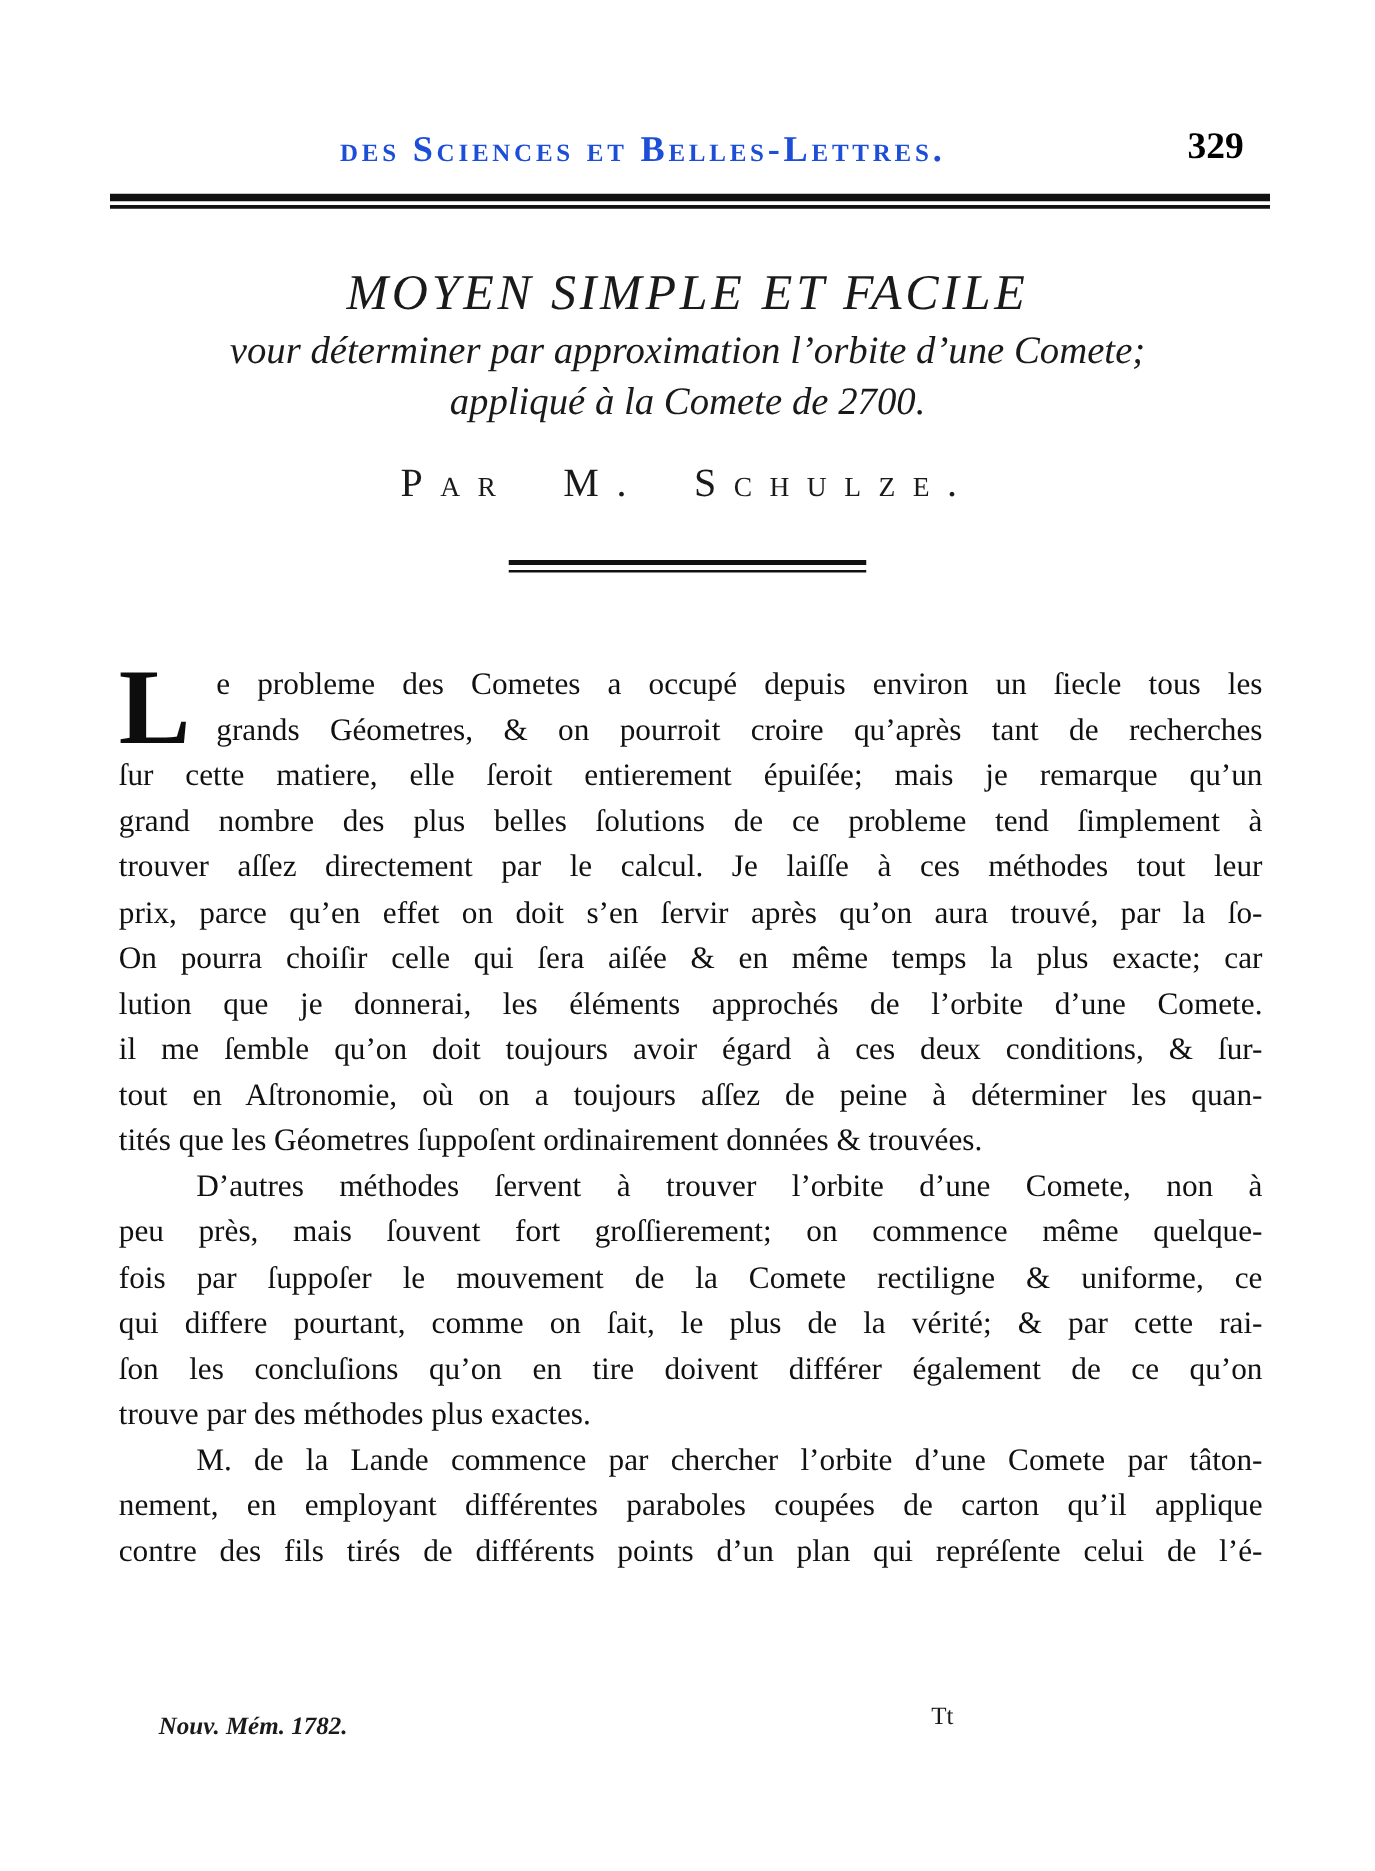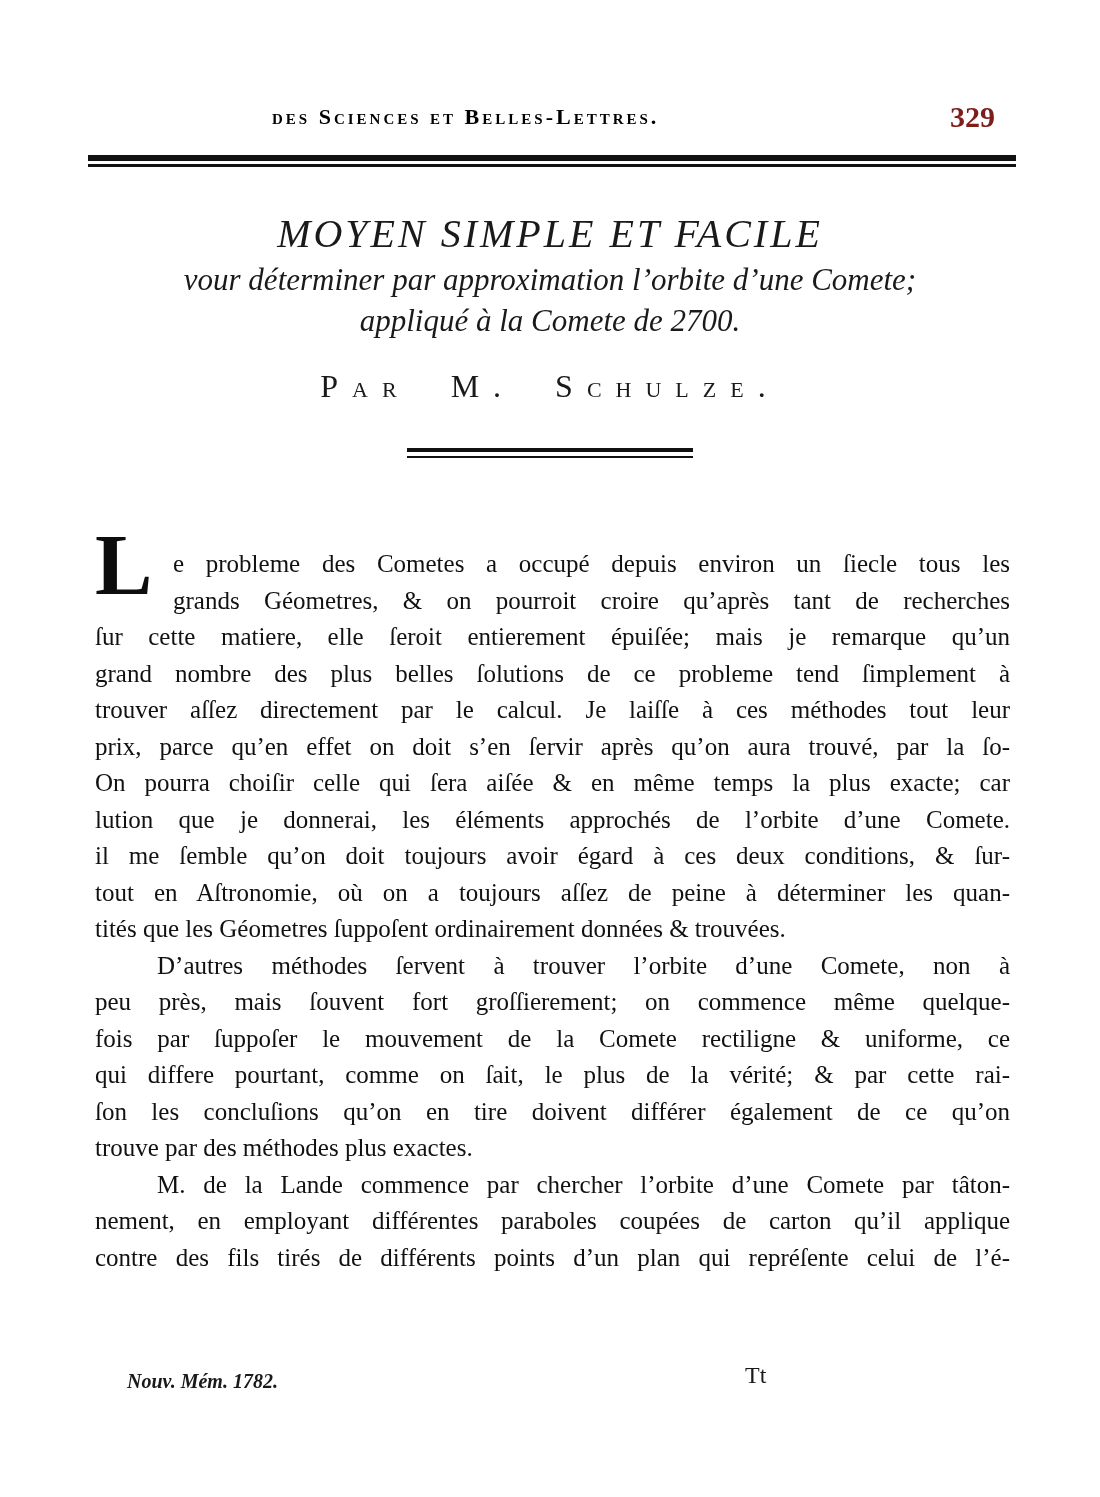--- a/index.html
+++ b/index.html
@@ -2,60 +2,60 @@
 <html><head>
   <meta charset="utf-8">
   <style>
     html, body { margin: 0; padding: 0; background: #ffffff; }
     body {
       width: 1100px; height: 1497px; position: relative; overflow: hidden;
       font-family: "Liberation Serif", "DejaVu Serif", serif; color: #111;
     }
     .running-head {
       position: absolute; left: 272px; top: 104px;
-      font-size: 22px; letter-spacing: 3px; font-variant: small-caps;
-      font-weight: bold; color: #000000;
+      font-size: 29px; letter-spacing: 3px; font-variant: small-caps;
+      font-weight: bold; color: #1d4ed8;
     }
     .page-number {
       position: absolute; left: 950px; top: 100px;
-      font-size: 30px; font-weight: bold; color: #7f1d1d; text-align: center;
+      font-size: 30px; font-weight: bold; color: #000000; text-align: center;
     }
     .rule-thick { position: absolute; left: 88px; width: 928px; background: #111; }
     .title {
       position: absolute; left: 0; width: 1100px; text-align: center;
       font-style: italic; color: #1a1a1a;
     }
     .title-main { top: 210px; font-size: 40px; letter-spacing: 3px; }
     .title-sub1 { top: 262px; font-size: 31px; }
     .title-sub2 { top: 303px; font-size: 31px; }
     .byline {
       position: absolute; left: 0; width: 1100px; top: 368px;
       text-align: center; font-size: 32px; letter-spacing: 14px;
       font-variant: small-caps; color: #1a1a1a; word-spacing: 18px;
     }
     .short-rule { position: absolute; left: 407px; width: 286px; background: #111; }
     .body-text {
       position: absolute; left: 95px; width: 915px; top: 530px;
-      font-size: 25px; line-height: 36.5px; text-align: justify; color: #111; margin-top: 16px;
+      font-size: 25px; line-height: 36.5px; text-align: justify; color: #111;
     }
     .body-line { display: block; white-space: nowrap; text-align-last: justify; }
     .indent1 { padding-left: 110px; }
     .indent-p { padding-left: 62px; }
     .last-line { text-align-last: left; }
     .dropcap {
       position: absolute; left: 95px; top: 527px;
       font-size: 86px; line-height: 76px; font-weight: bold; color: #0d0d0d;
     }
     .footer-left {
       position: absolute; left: 127px; top: 1370px;
       font-size: 20px; font-style: italic; font-weight: bold; color: #1a1a1a;
     }
     .footer-sig {
       position: absolute; left: 745px; top: 1362px;
-      font-size: 24px; color: #1a1a1a;
+      font-size: 20px; color: #1a1a1a;
     }
   </style>
 </head>
 <body>
 
 <div class="running-head">des Sciences et Belles-Lettres.</div>
 <div class="page-number">329</div>
 
 <div class="rule-thick" style="top:155px;height:6px;"></div>
 <div class="rule-thick" style="top:164px;height:3px;"></div>

